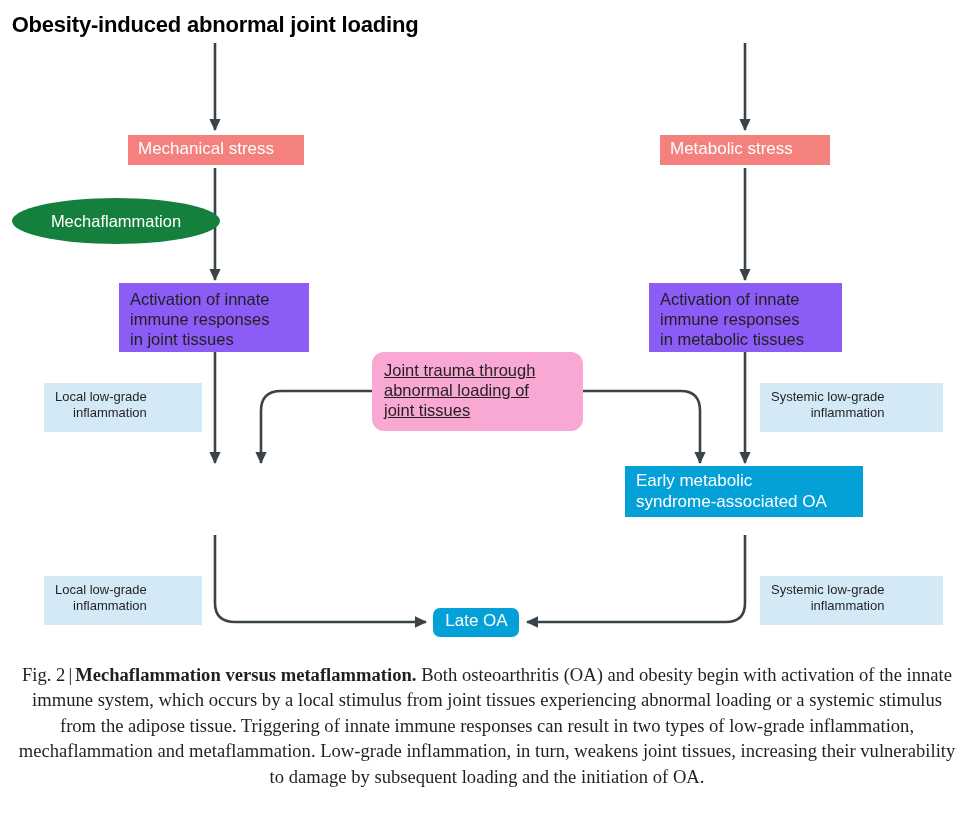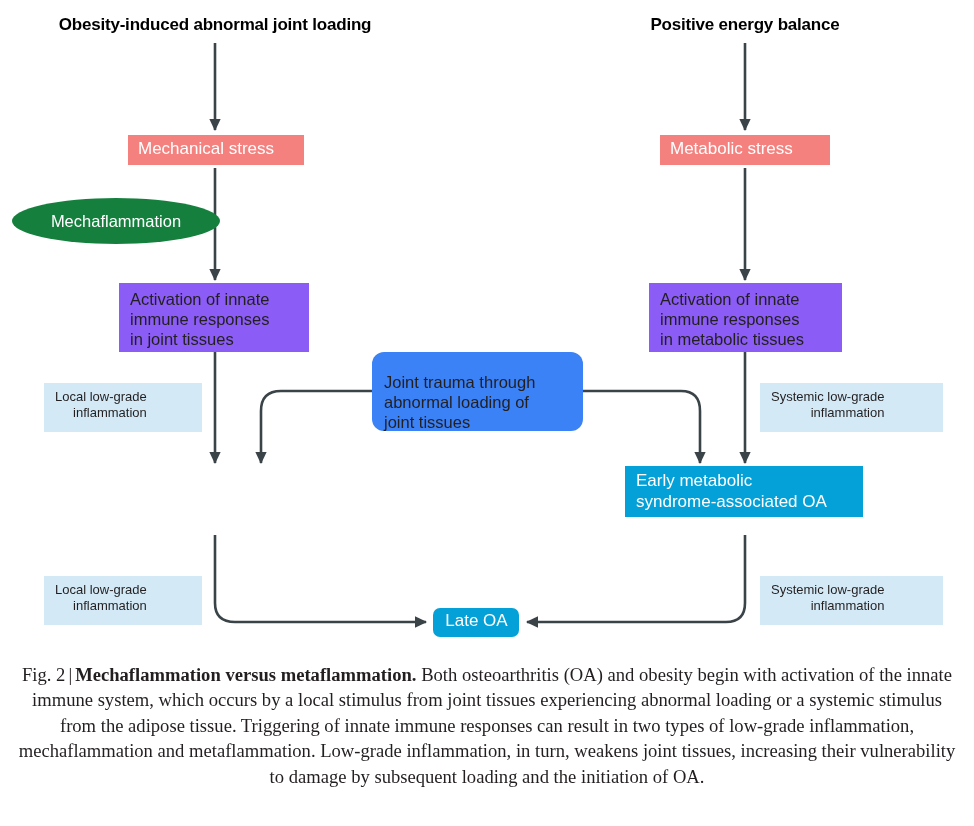--- a/index.html
+++ b/index.html
@@ -28,21 +28,21 @@
     display: flex;
     align-items: flex-start;
     justify-content: flex-start;
     line-height: 1.22;
     white-space: pre-line;
   }
 
   
   .heading {
     font-weight: bold;
-    font-size: 17px;
+    font-size: 22px;
     letter-spacing: -0.2px;
     color: #000000;
     text-align: center;
     justify-content: center;
     align-items: center;
     white-space: nowrap;
   }
 
   
   .box-pink {
@@ -57,26 +57,27 @@
   .box-green {
     background: #8b5cf6;
     color: #231f20;
     font-size: 16.5px;
     padding: 6px 10px 7px 11px;
     flex-direction: column;
   }
 
   
   .box-green-round {
-    background: #3b82f6;
+    background: #f9a8d4;
     color: #231f20;
     font-size: 16.5px;
-    padding: 20px 12px 8px 12px;
+    padding: 8px 12px 8px 12px;
     border-radius: 12px;
     flex-direction: column;
+    text-decoration: underline;
   }
 
   
   .box-lightblue {
     background: #d3e9f6;
     color: #231f20;
     font-size: 13px;
     padding: 6px 10px 9px 11px;
     flex-direction: column;
     text-align: right;
@@ -168,21 +169,20 @@
       <path d="M 583 391 L 681 391 Q 700 391 700 411 L 700 463"></path>
 
       <path d="M 215 535 L 215 603 Q 215 622 235 622 L 426 622"></path>
 
       <path d="M 745 535 L 745 603 Q 745 622 726 622 L 527 622"></path>
     </g>
   </svg>
 
   <div class="node heading" style="left:14px; top:12px; width:402px; height:26px;">Obesity-induced abnormal joint loading</div>
 
-  <div class="node heading" style="left:604px; top:12px; width:282px; height:26px;">Positive energy balance</div>
 
   <div class="node box-pink" style="left:660px; top:135px; width:170px; height:30px;">Metabolic stress</div>
 
   <div class="node box-pink" style="left:128px; top:135px; width:176px; height:30px;">Mechanical stress</div>
 
   <div class="ellipse" style="left:12px; top:198px; width:208px; height:46px;">Mechaflammation</div>
 
 
   <div class="node box-green" style="left:119px; top:283px; width:190px; height:69px;">Activation of innate
 immune responses

